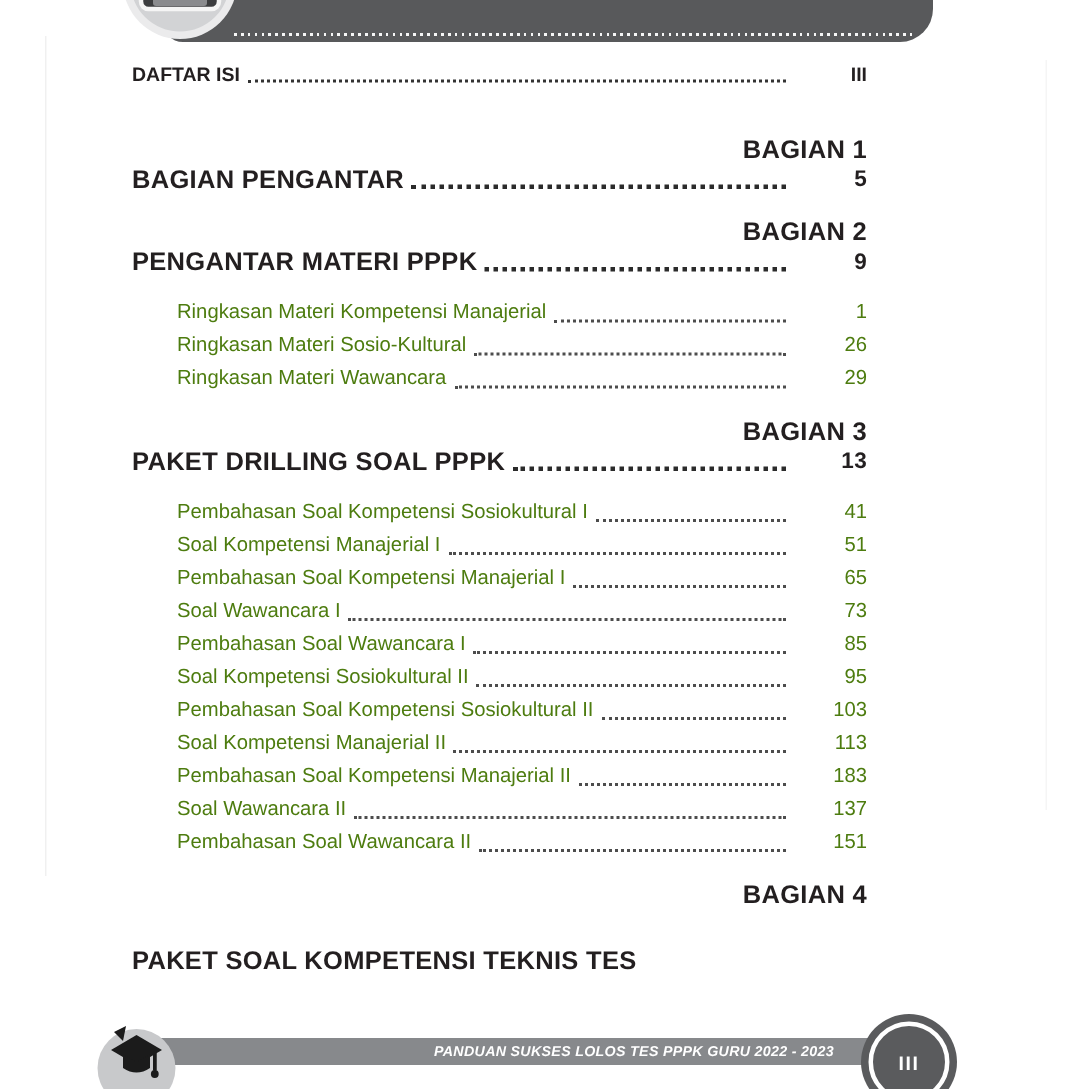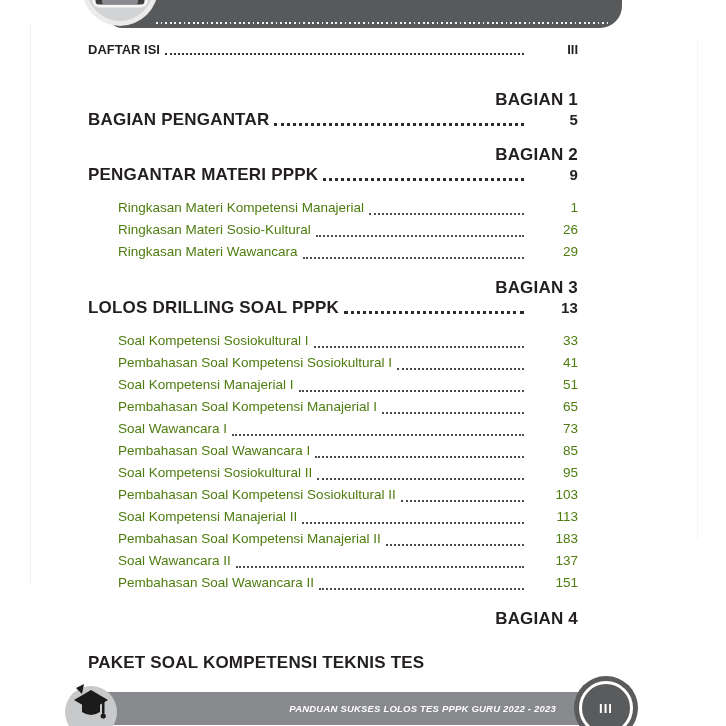--- a/index.html
+++ b/index.html
@@ -38,21 +38,21 @@
   .sec-row .page-num { font-size:15px; }
   .section:last-child .sec-row { margin-top:24px; }
 
   .items { margin:12px 0 8px 30px; }
   .toc-item { display:flex; align-items:flex-end; font-size:13.5px; line-height:22px; color:#4d7c0f; }
   .toc-item .leader { margin-bottom:4px; }
   .toc-item .page-num { font-size:13.5px; }
 
   
   .footer-bar {
-    position:absolute; left:86px; top:692px; width:520px; height:33px;
+    position:absolute; left:86px; top:692px; width:520px; height:18px;
     background:#87898c;
     display:flex; align-items:center; justify-content:flex-end;
   }
   .footer-banner {
     color:#ffffff; font-style:italic; font-weight:bold; font-size:9.5px;
     letter-spacing:.2px; padding-right:50px; white-space:nowrap;
   }
   .footer-icon { position:absolute; left:62px; top:682px; }
   .footer-badge {
     position:absolute; left:574px; top:676px; width:64px; height:64px;
@@ -121,30 +121,25 @@
             <div class="toc-item">
               <span>Ringkasan Materi Wawancara</span>
               <span class="leader"></span>
               <span class="page-num">29</span>
             </div>
           </div>
         </div>
         <div class="section">
           <div class="sec-title">BAGIAN 3</div>
           <div class="row sec-row">
-            <span>LOLOS DRILLING SOAL PPPK</span>
+            <span>PAKET DRILLING SOAL PPPK</span>
             <span class="leader leader-bold"></span>
             <span class="page-num">13</span>
           </div>
           <div class="items">
-            <div class="toc-item">
-              <span>Soal Kompetensi Sosiokultural I</span>
-              <span class="leader"></span>
-              <span class="page-num">33</span>
-            </div>
             <div class="toc-item">
               <span>Pembahasan Soal Kompetensi Sosiokultural I</span>
               <span class="leader"></span>
               <span class="page-num">41</span>
             </div>
             <div class="toc-item">
               <span>Soal Kompetensi Manajerial I</span>
               <span class="leader"></span>
               <span class="page-num">51</span>
             </div>

